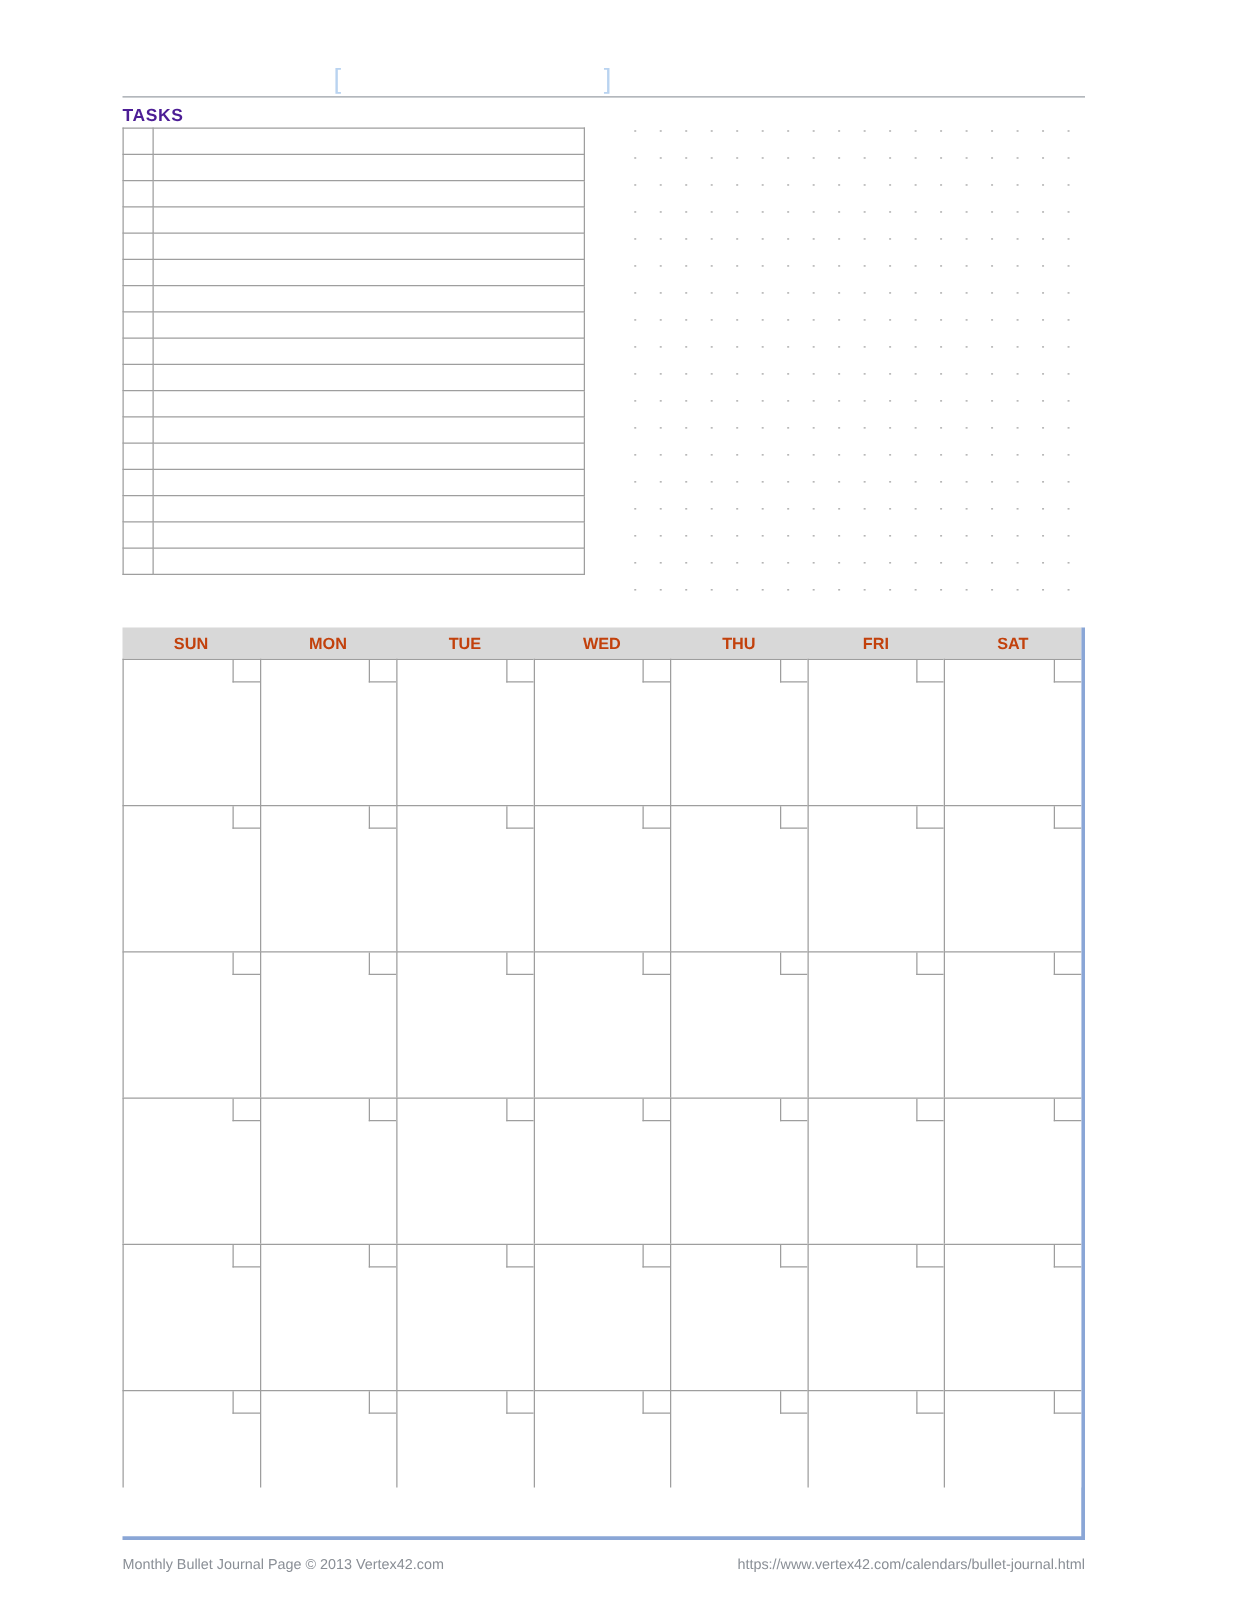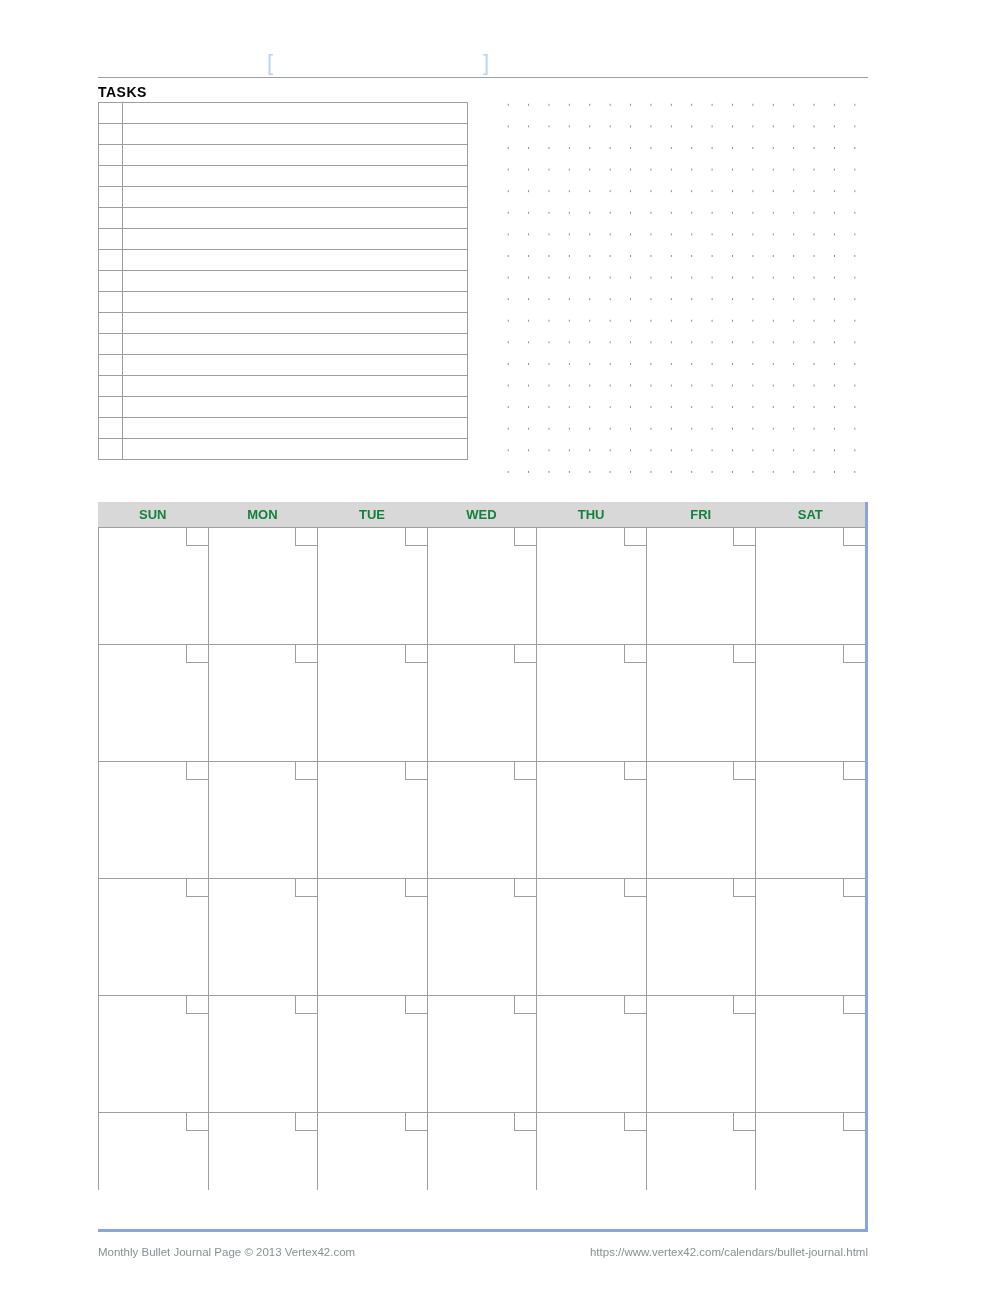--- a/index.html
+++ b/index.html
@@ -36,21 +36,21 @@
     display: flex;
     margin-top: 6px;
     gap: 24px;
   }
   .tasks-col {
     flex: 0 0 370px;
   }
   .tasks-heading {
     font-size: 14px;
     font-weight: 700;
-    color: #000000;
+    color: #4c1d95;
     letter-spacing: 0.5px;
     margin-bottom: 2px;
   }
   .tasks-table {
     width: 100%;
     border-collapse: collapse;
   }
   .tasks-table td {
     border: 1px solid #9e9e9e;
     height: 21px;
@@ -77,21 +77,21 @@
   }
   .cal-head {
     display: flex;
     background: #d8d8d8;
   }
   .cal-head-cell {
     flex: 1;
     text-align: center;
     font-size: 13px;
     font-weight: 700;
-    color: #15803d;
+    color: #c2410c;
     padding: 5px 0;
   }
   .cal-body {
     display: grid;
     grid-template-columns: repeat(7, 1fr);
     grid-auto-rows: 117px;
   }
   .cal-cell {
     border-left: 1px solid #9e9e9e;
     border-top: 1px solid #9e9e9e;

